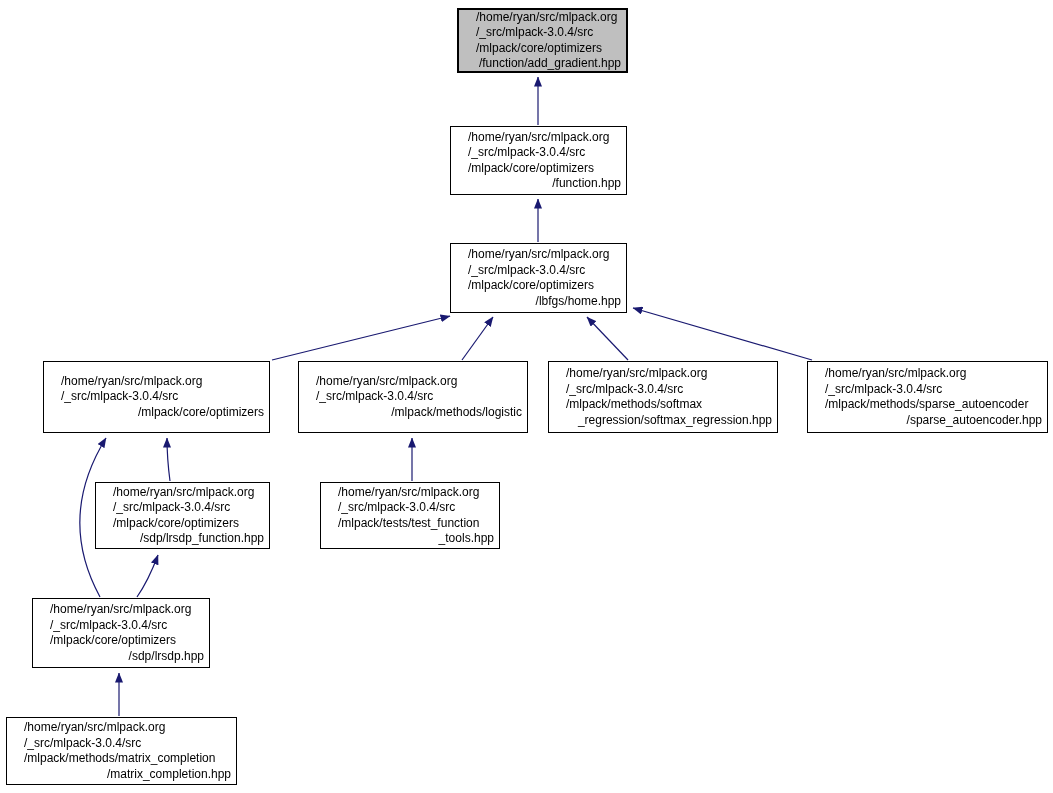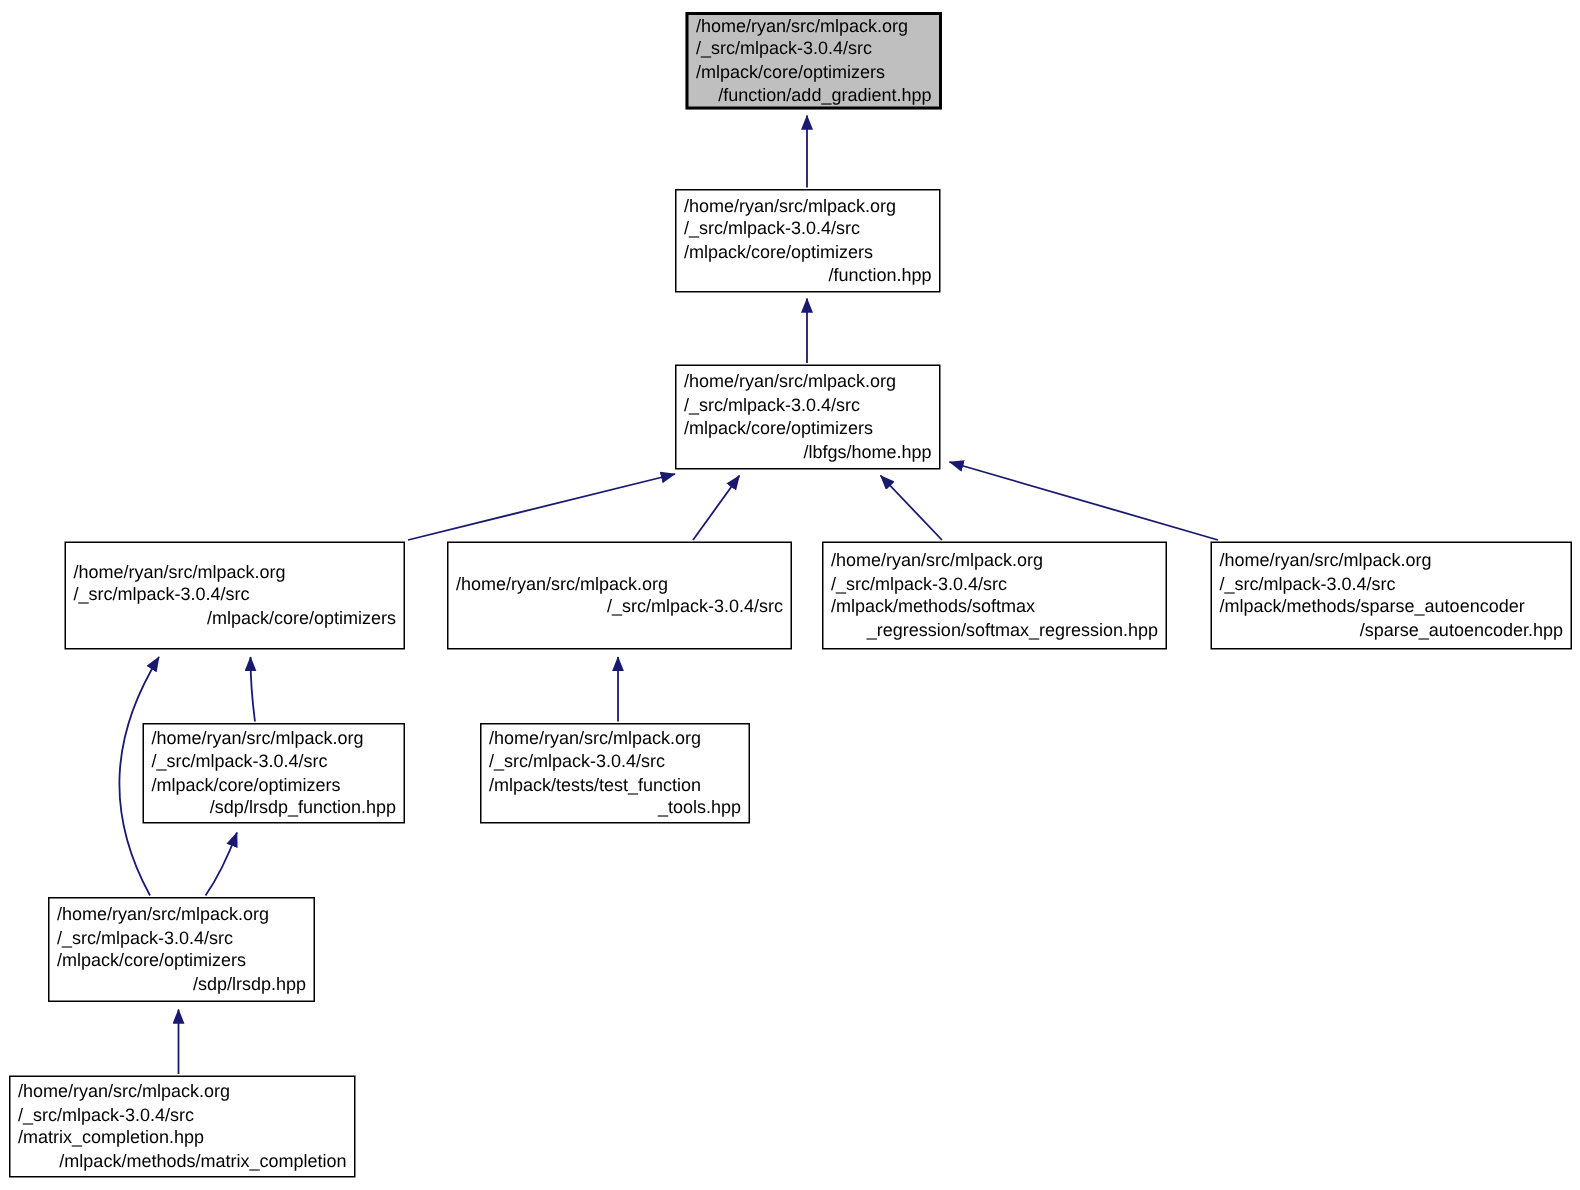--- a/index.html
+++ b/index.html
@@ -13,20 +13,21 @@
   #edges{position:absolute;left:0;top:0;width:1053px;height:793px;pointer-events:none;}
   .node{
     position:absolute;
     box-sizing:border-box;
     background:#ffffff;
     border:1px solid #000000;
     display:flex;
     flex-direction:column;
     justify-content:center;
     cursor:pointer;
+    padding-left:12px;
   }
   .node.highlight{
     background:#bfbfbf;
     border-width:2px;
   }
   .node .line{
     font-size:12px;
     line-height:15.5px;
     color:#000000;
     white-space:nowrap;
@@ -84,20 +85,21 @@
 
   <div class="node" style="left:43px;top:361px;width:227px;height:72px">
     <div class="line">/home/ryan/src/mlpack.org</div>
     <div class="line">/_src/mlpack-3.0.4/src</div>
     <div class="line">/mlpack/core/optimizers</div>
   </div>
 
   <div class="node" style="left:298px;top:361px;width:230px;height:72px">
     <div class="line">/home/ryan/src/mlpack.org</div>
     <div class="line">/_src/mlpack-3.0.4/src</div>
+    <div class="line">/mlpack/methods/logistic</div>
   </div>
 
   <div class="node" style="left:548px;top:361px;width:230px;height:72px">
     <div class="line">/home/ryan/src/mlpack.org</div>
     <div class="line">/_src/mlpack-3.0.4/src</div>
     <div class="line">/mlpack/methods/softmax</div>
     <div class="line">_regression/softmax_regression.hpp</div>
   </div>
 
   <div class="node" style="left:807px;top:361px;width:241px;height:72px">
@@ -124,17 +126,17 @@
   <div class="node" style="left:32px;top:598px;width:178px;height:70px">
     <div class="line">/home/ryan/src/mlpack.org</div>
     <div class="line">/_src/mlpack-3.0.4/src</div>
     <div class="line">/mlpack/core/optimizers</div>
     <div class="line">/sdp/lrsdp.hpp</div>
   </div>
 
   <div class="node" style="left:6px;top:717px;width:231px;height:68px">
     <div class="line">/home/ryan/src/mlpack.org</div>
     <div class="line">/_src/mlpack-3.0.4/src</div>
+    <div class="line">/mlpack/methods/matrix_completion</div>
     <div class="line">/matrix_completion.hpp</div>
-    <div class="line">/mlpack/methods/matrix_completion</div>
   </div>
 
 </div>
 
 </body></html>

